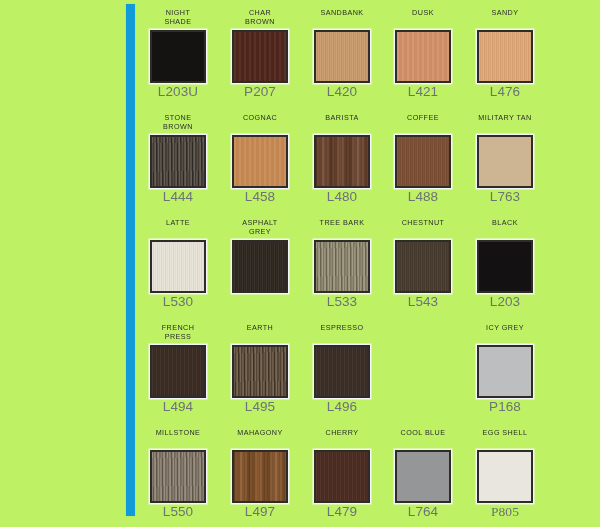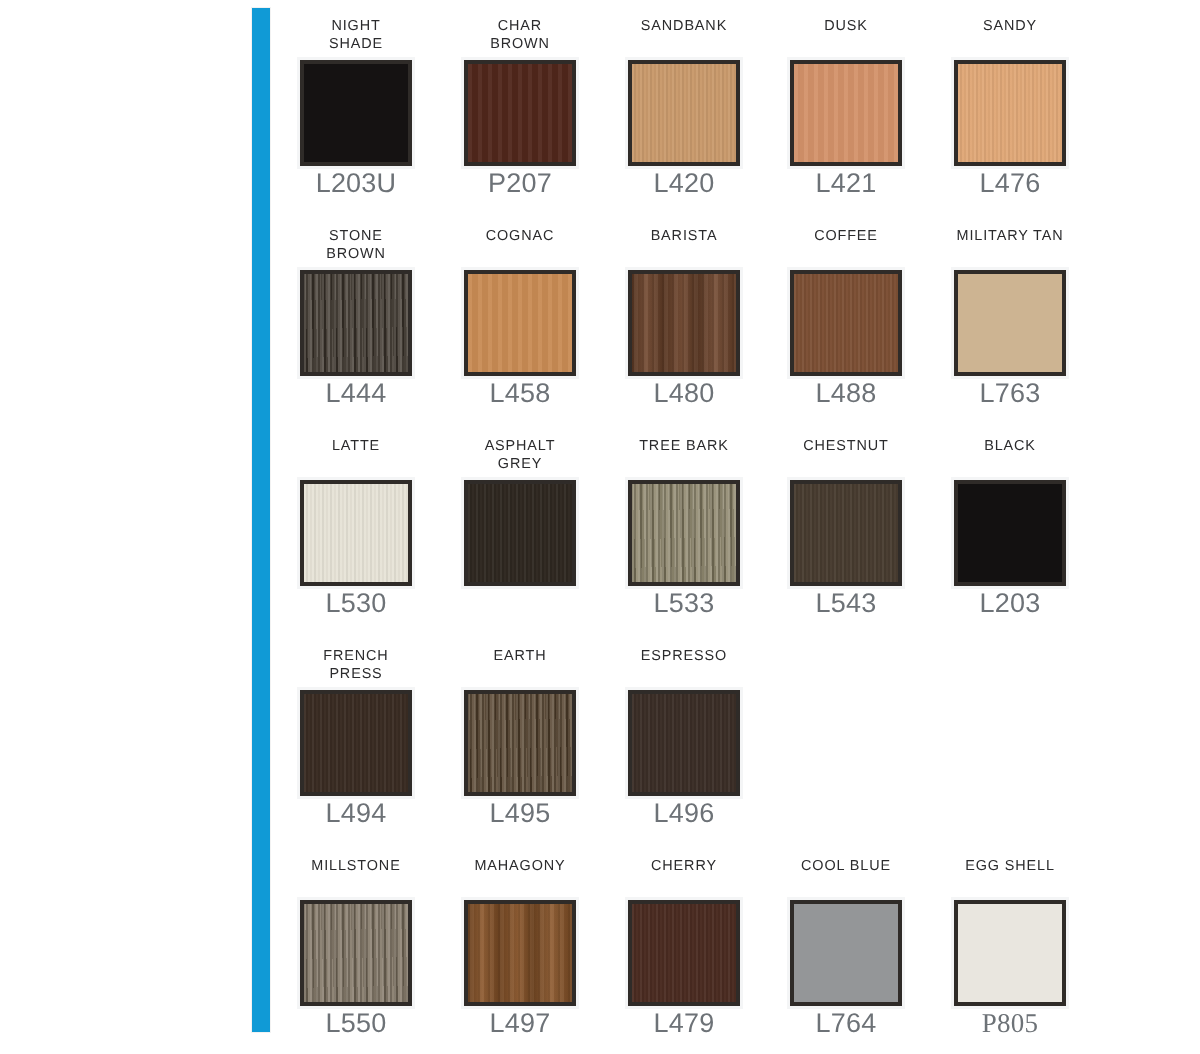--- a/index.html
+++ b/index.html
@@ -174,21 +174,21 @@
     font-size: 13.5px;
     line-height: 16px;
     color: #6d7277;
     font-family: "Liberation Sans", sans-serif;
     letter-spacing: 0.1px;
   }
 </style>
 </head>
 <body style="background: rgb(233, 234, 236);">
 
-<div id="palette-board" style="background: #ffffff;">
+<div id="palette-board" style="background: #bef264;">
 
   <div id="accent-bar" style="background: rgb(16, 154, 214);"></div>
 
   <div id="swatch-grid">
 
     <div class="swatch-row r0">
       <div class="swatch-cell c0">
         <div class="swatch-name two-line" style="color: rgb(43, 43, 45);">NIGHT
 SHADE</div>
         <div class="swatch-chip grain-none" style="background-color: rgb(21, 18, 18); border-color: rgb(47, 43, 40);"></div>
@@ -284,20 +284,25 @@
       <div class="swatch-cell c1">
         <div class="swatch-name" style="color: rgb(43, 43, 45);">EARTH</div>
         <div class="swatch-chip grain-coarse" style="background-color: rgb(84, 65, 44); border-color: rgb(47, 43, 40);"></div>
         <div class="swatch-code" style="color: rgb(109, 114, 119);">L495</div>
       </div>
       <div class="swatch-cell c2">
         <div class="swatch-name" style="color: rgb(43, 43, 45);">ESPRESSO</div>
         <div class="swatch-chip grain-fine" style="background-color: rgb(58, 45, 38); border-color: rgb(47, 43, 40);"></div>
         <div class="swatch-code" style="color: rgb(109, 114, 119);">L496</div>
       </div>
+      <div class="swatch-cell c4">
+        <div class="swatch-name" style="color: rgb(43, 43, 45);">ICY GREY</div>
+        <div class="swatch-chip grain-none" style="background-color: rgb(188, 190, 192); border-color: rgb(47, 43, 40);"></div>
+        <div class="swatch-code" style="color: rgb(109, 114, 119);">P168</div>
+      </div>
     </div>
 
     <div class="swatch-row r4">
       <div class="swatch-cell c0">
         <div class="swatch-name" style="color: rgb(43, 43, 45);">MILLSTONE</div>
         <div class="swatch-chip grain-coarse" style="background-color: rgb(125, 113, 96); border-color: rgb(47, 43, 40);"></div>
         <div class="swatch-code" style="color: rgb(109, 114, 119);">L550</div>
       </div>
       <div class="swatch-cell c1">
         <div class="swatch-name" style="color: rgb(43, 43, 45);">MAHAGONY</div>

